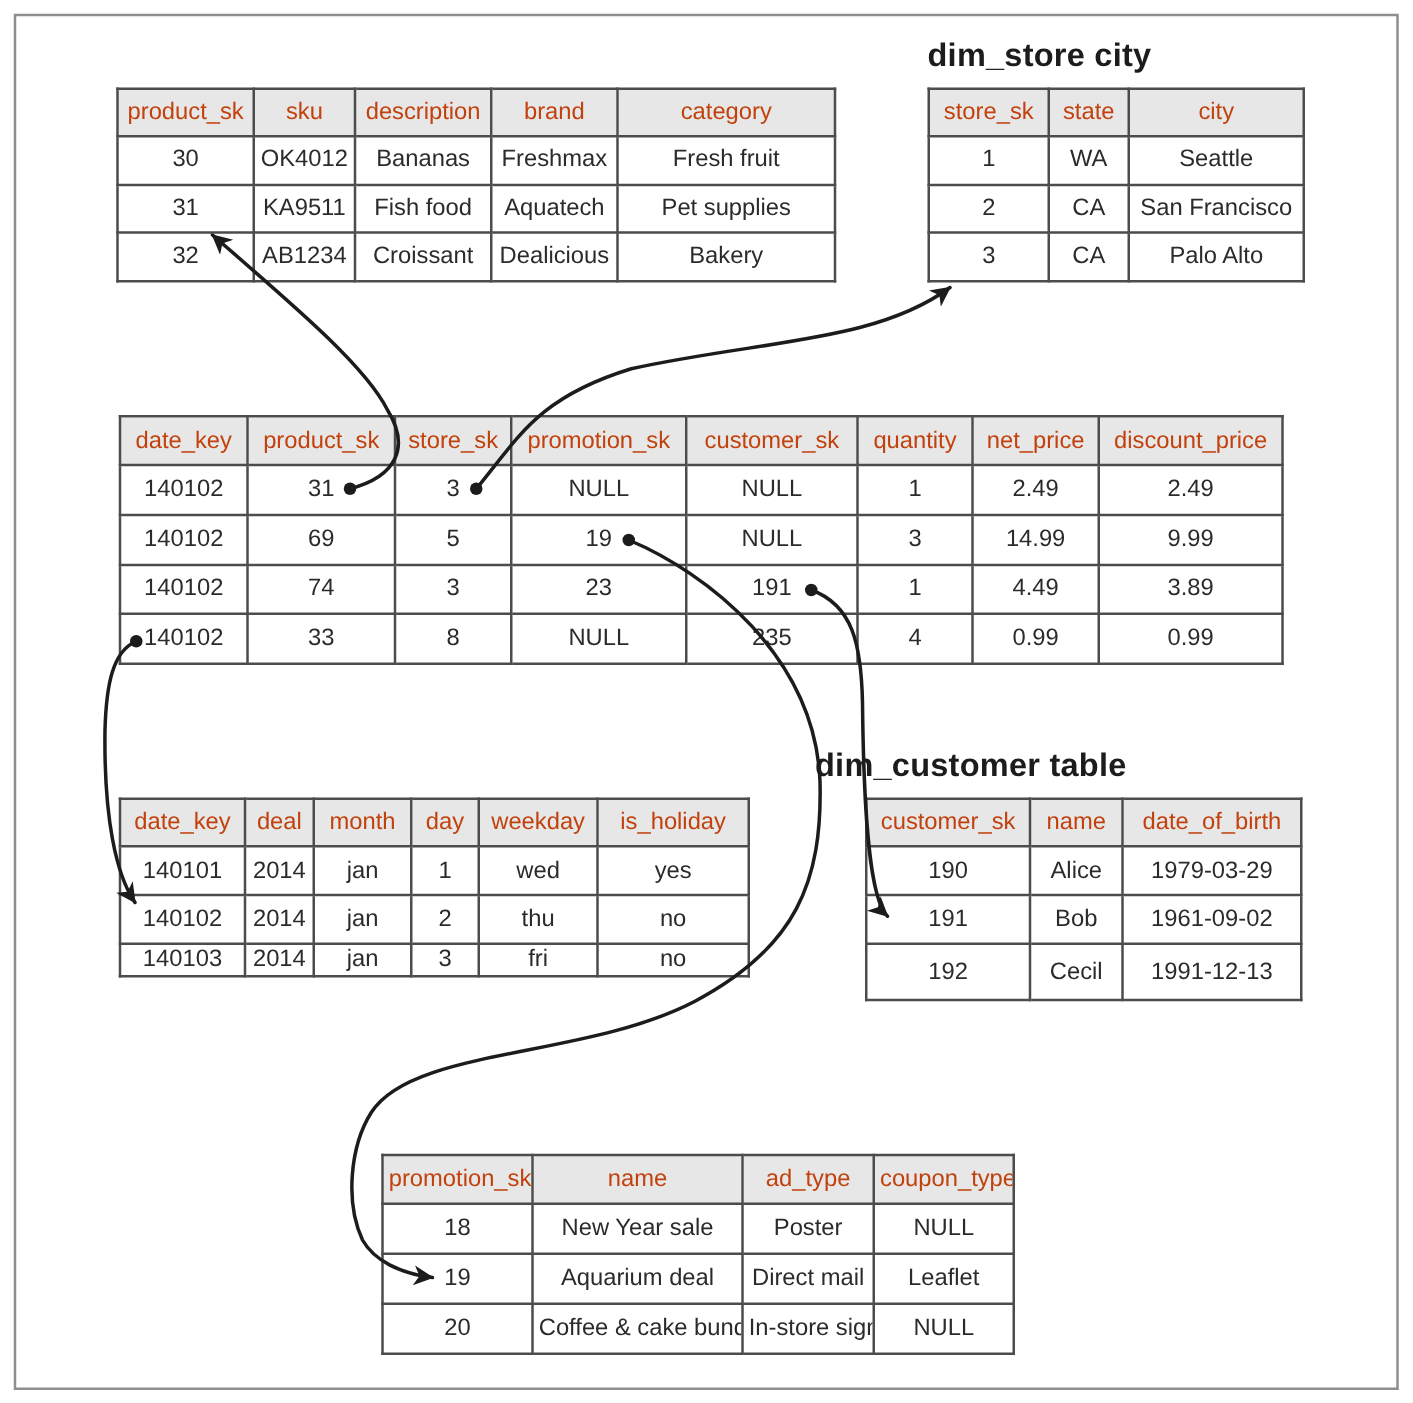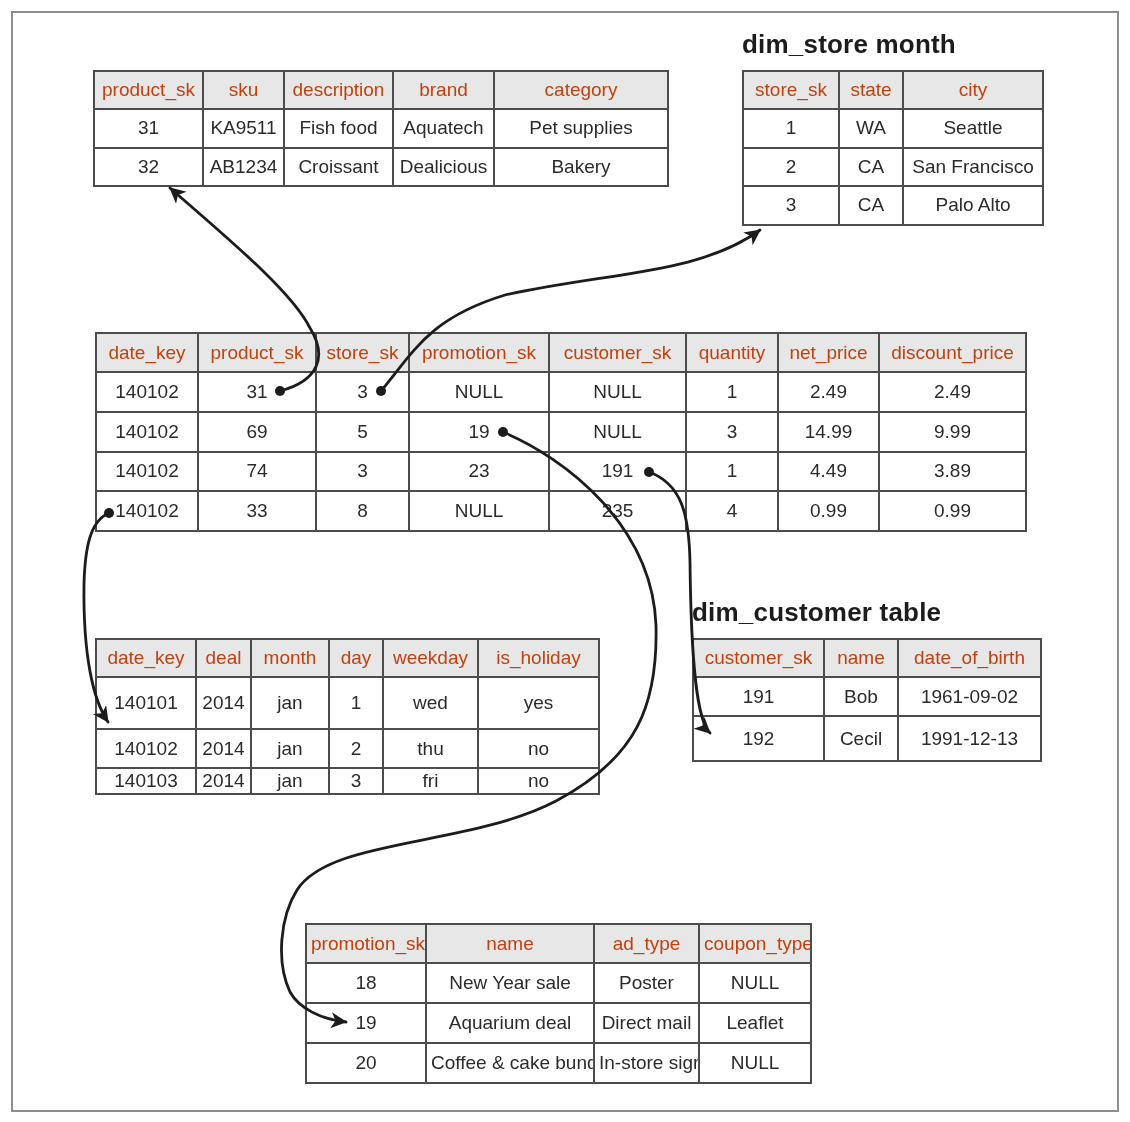--- a/index.html
+++ b/index.html
@@ -77,36 +77,43 @@
         <tr style="height: 38px;">
           <th>product_sk</th>
           <th>sku</th>
           <th>description</th>
           <th>brand</th>
           <th>category</th>
         </tr>
       </thead>
       <tbody>
         <tr style="height: 38.5px;">
+          <td>30</td>
+          <td>OK4012</td>
+          <td>Bananas</td>
+          <td>Freshmax</td>
+          <td>Fresh fruit</td>
+        </tr>
+        <tr style="height: 38.5px;">
           <td>31</td>
           <td>KA9511</td>
           <td>Fish food</td>
           <td>Aquatech</td>
           <td>Pet supplies</td>
         </tr>
         <tr style="height: 38.5px;">
           <td>32</td>
           <td>AB1234</td>
           <td>Croissant</td>
           <td>Dealicious</td>
           <td>Bakery</td>
         </tr>
       </tbody>
     </table>
-    <div class="tbl-title" style="left: 742px; top: 29px;">dim_store month</div>
+    <div class="tbl-title" style="left: 742px; top: 29px;">dim_store city</div>
     <table class="tbl" style="left: 742px; top: 70px; width: 300px;">
       <colgroup>
         <col style="width: 96px;">
         <col style="width: 64px;">
         <col style="width: 140px;">
       </colgroup>
       <thead>
         <tr style="height: 38px;">
           <th>store_sk</th>
           <th>state</th>
@@ -210,21 +217,21 @@
         <tr style="height: 38px;">
           <th>date_key</th>
           <th>deal</th>
           <th>month</th>
           <th>day</th>
           <th>weekday</th>
           <th>is_holiday</th>
         </tr>
       </thead>
       <tbody>
-        <tr style="height: 52px;">
+        <tr style="height: 39px;">
           <td>140101</td>
           <td>2014</td>
           <td>jan</td>
           <td>1</td>
           <td>wed</td>
           <td>yes</td>
         </tr>
         <tr style="height: 39px;">
           <td>140102</td>
           <td>2014</td>
@@ -236,35 +243,40 @@
         <tr style="height: 26px;">
           <td>140103</td>
           <td>2014</td>
           <td>jan</td>
           <td>3</td>
           <td>fri</td>
           <td>no</td>
         </tr>
       </tbody>
     </table>
-    <div class="tbl-title" style="left: 692px; top: 597px;">dim_customer table</div>
+    <div class="tbl-title" style="left: 652px; top: 597px;">dim_customer table</div>
     <table class="tbl" style="left: 692px; top: 638px; width: 348px;">
       <colgroup>
         <col style="width: 131px;">
         <col style="width: 74px;">
         <col style="width: 143px;">
       </colgroup>
       <thead>
         <tr style="height: 38px;">
           <th>customer_sk</th>
           <th>name</th>
           <th>date_of_birth</th>
         </tr>
       </thead>
       <tbody>
+        <tr style="height: 39px;">
+          <td>190</td>
+          <td>Alice</td>
+          <td>1979-03-29</td>
+        </tr>
         <tr style="height: 39px;">
           <td>191</td>
           <td>Bob</td>
           <td>1961-09-02</td>
         </tr>
         <tr style="height: 45px;">
           <td>192</td>
           <td>Cecil</td>
           <td>1991-12-13</td>
         </tr>

